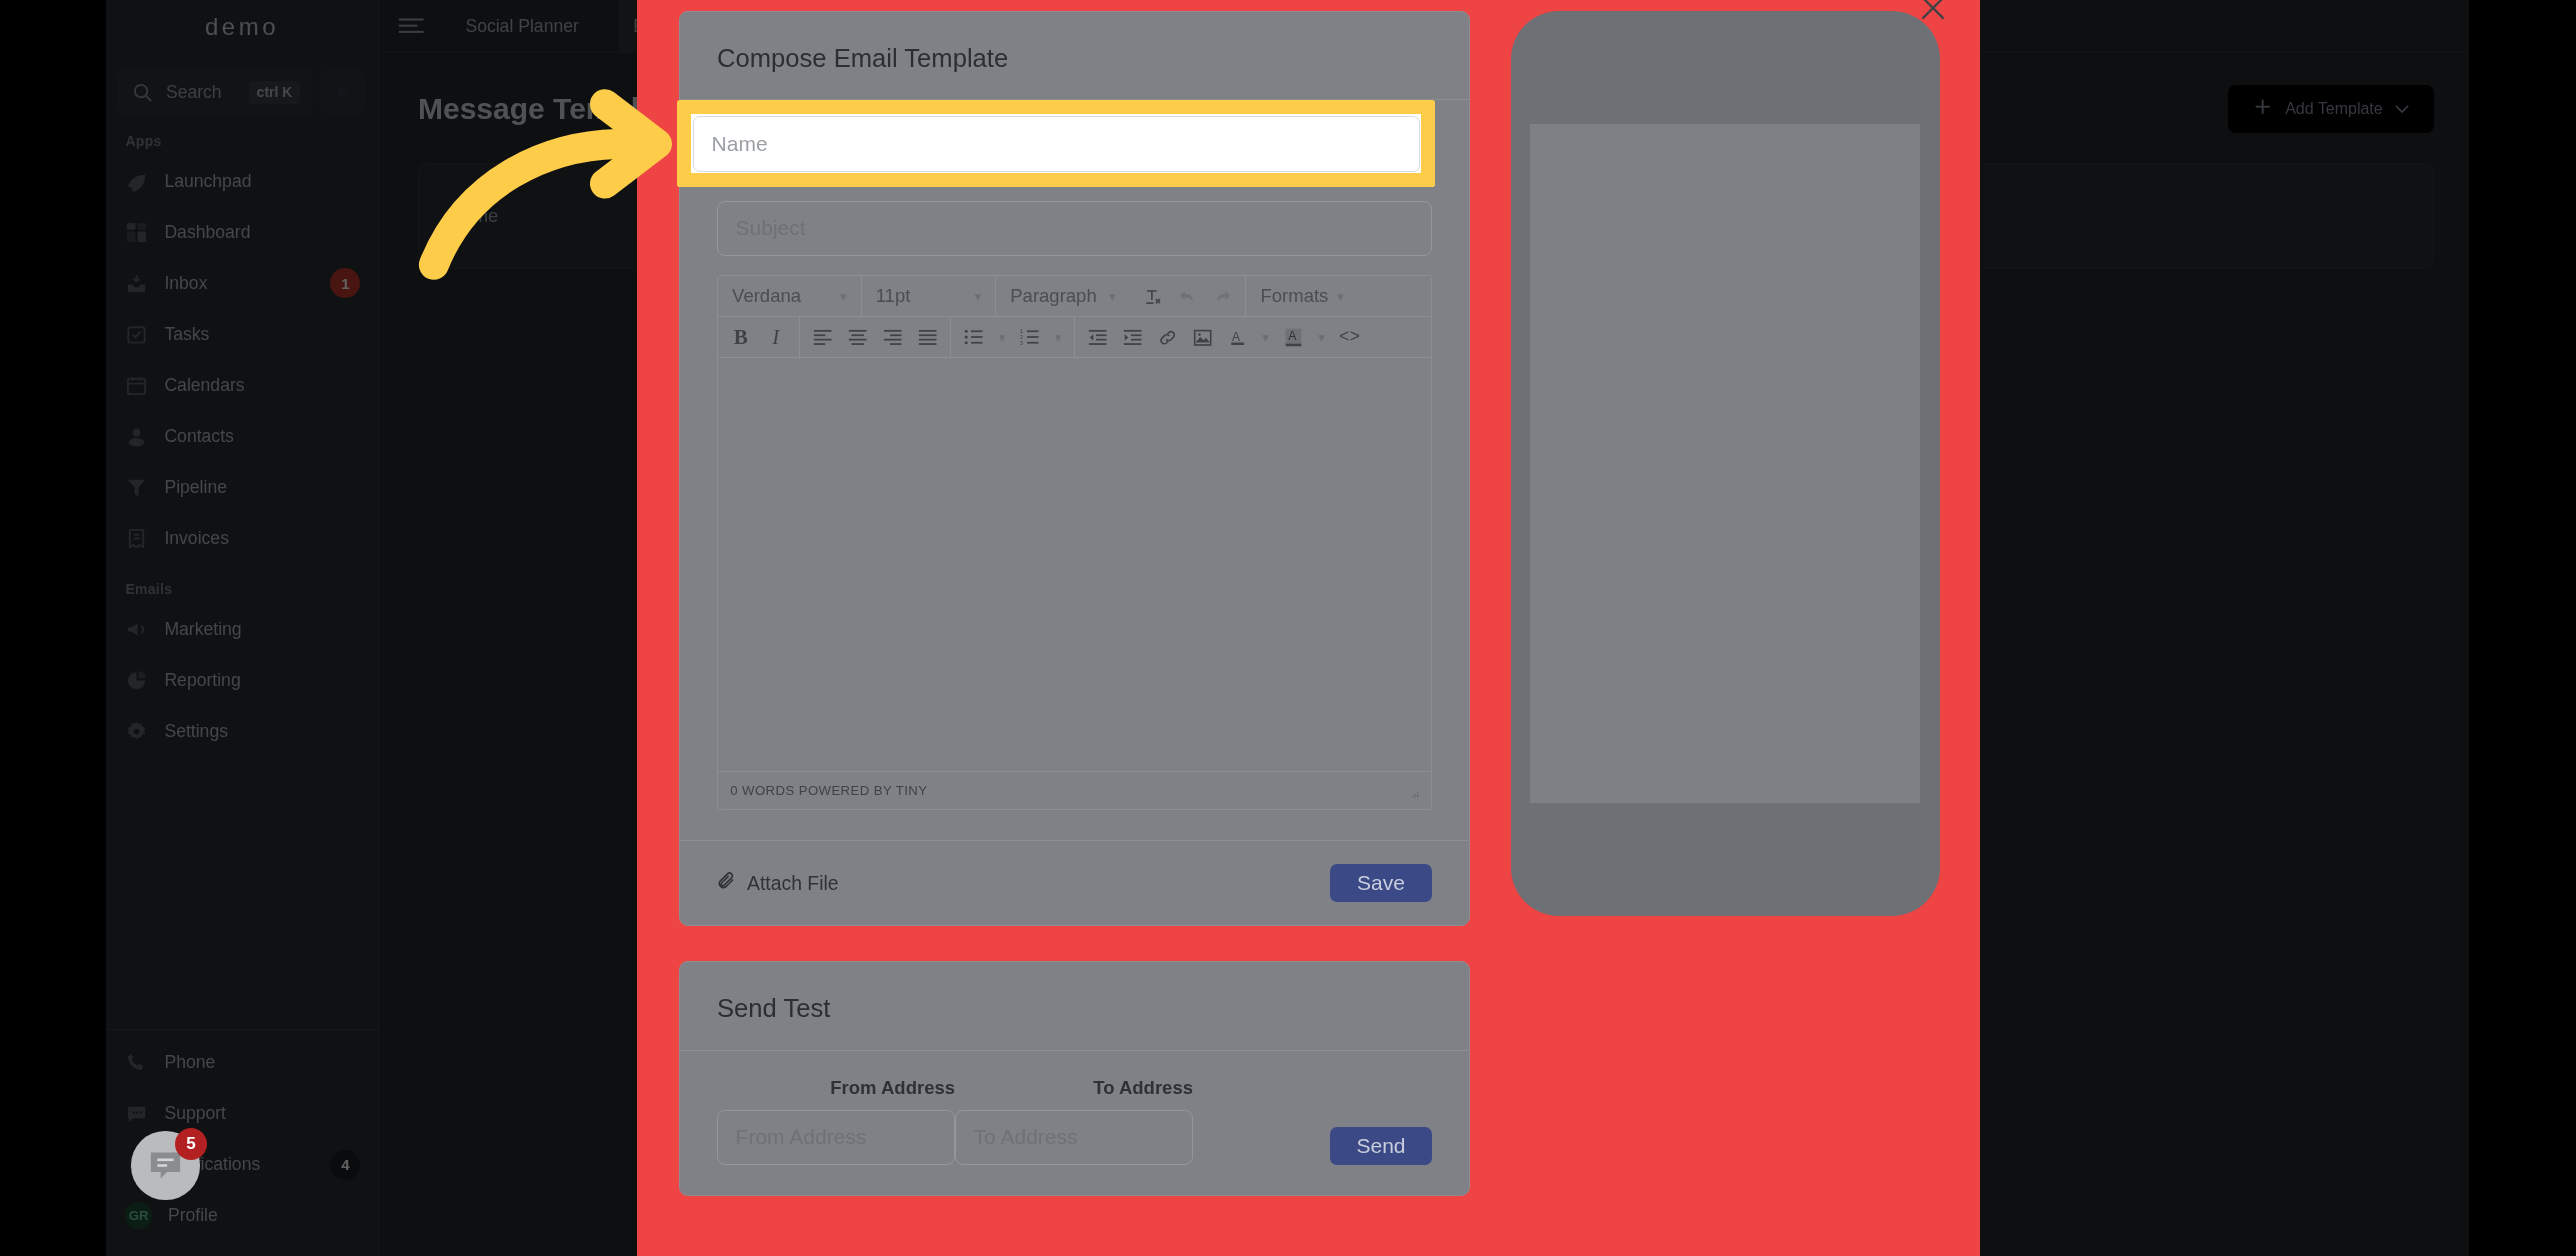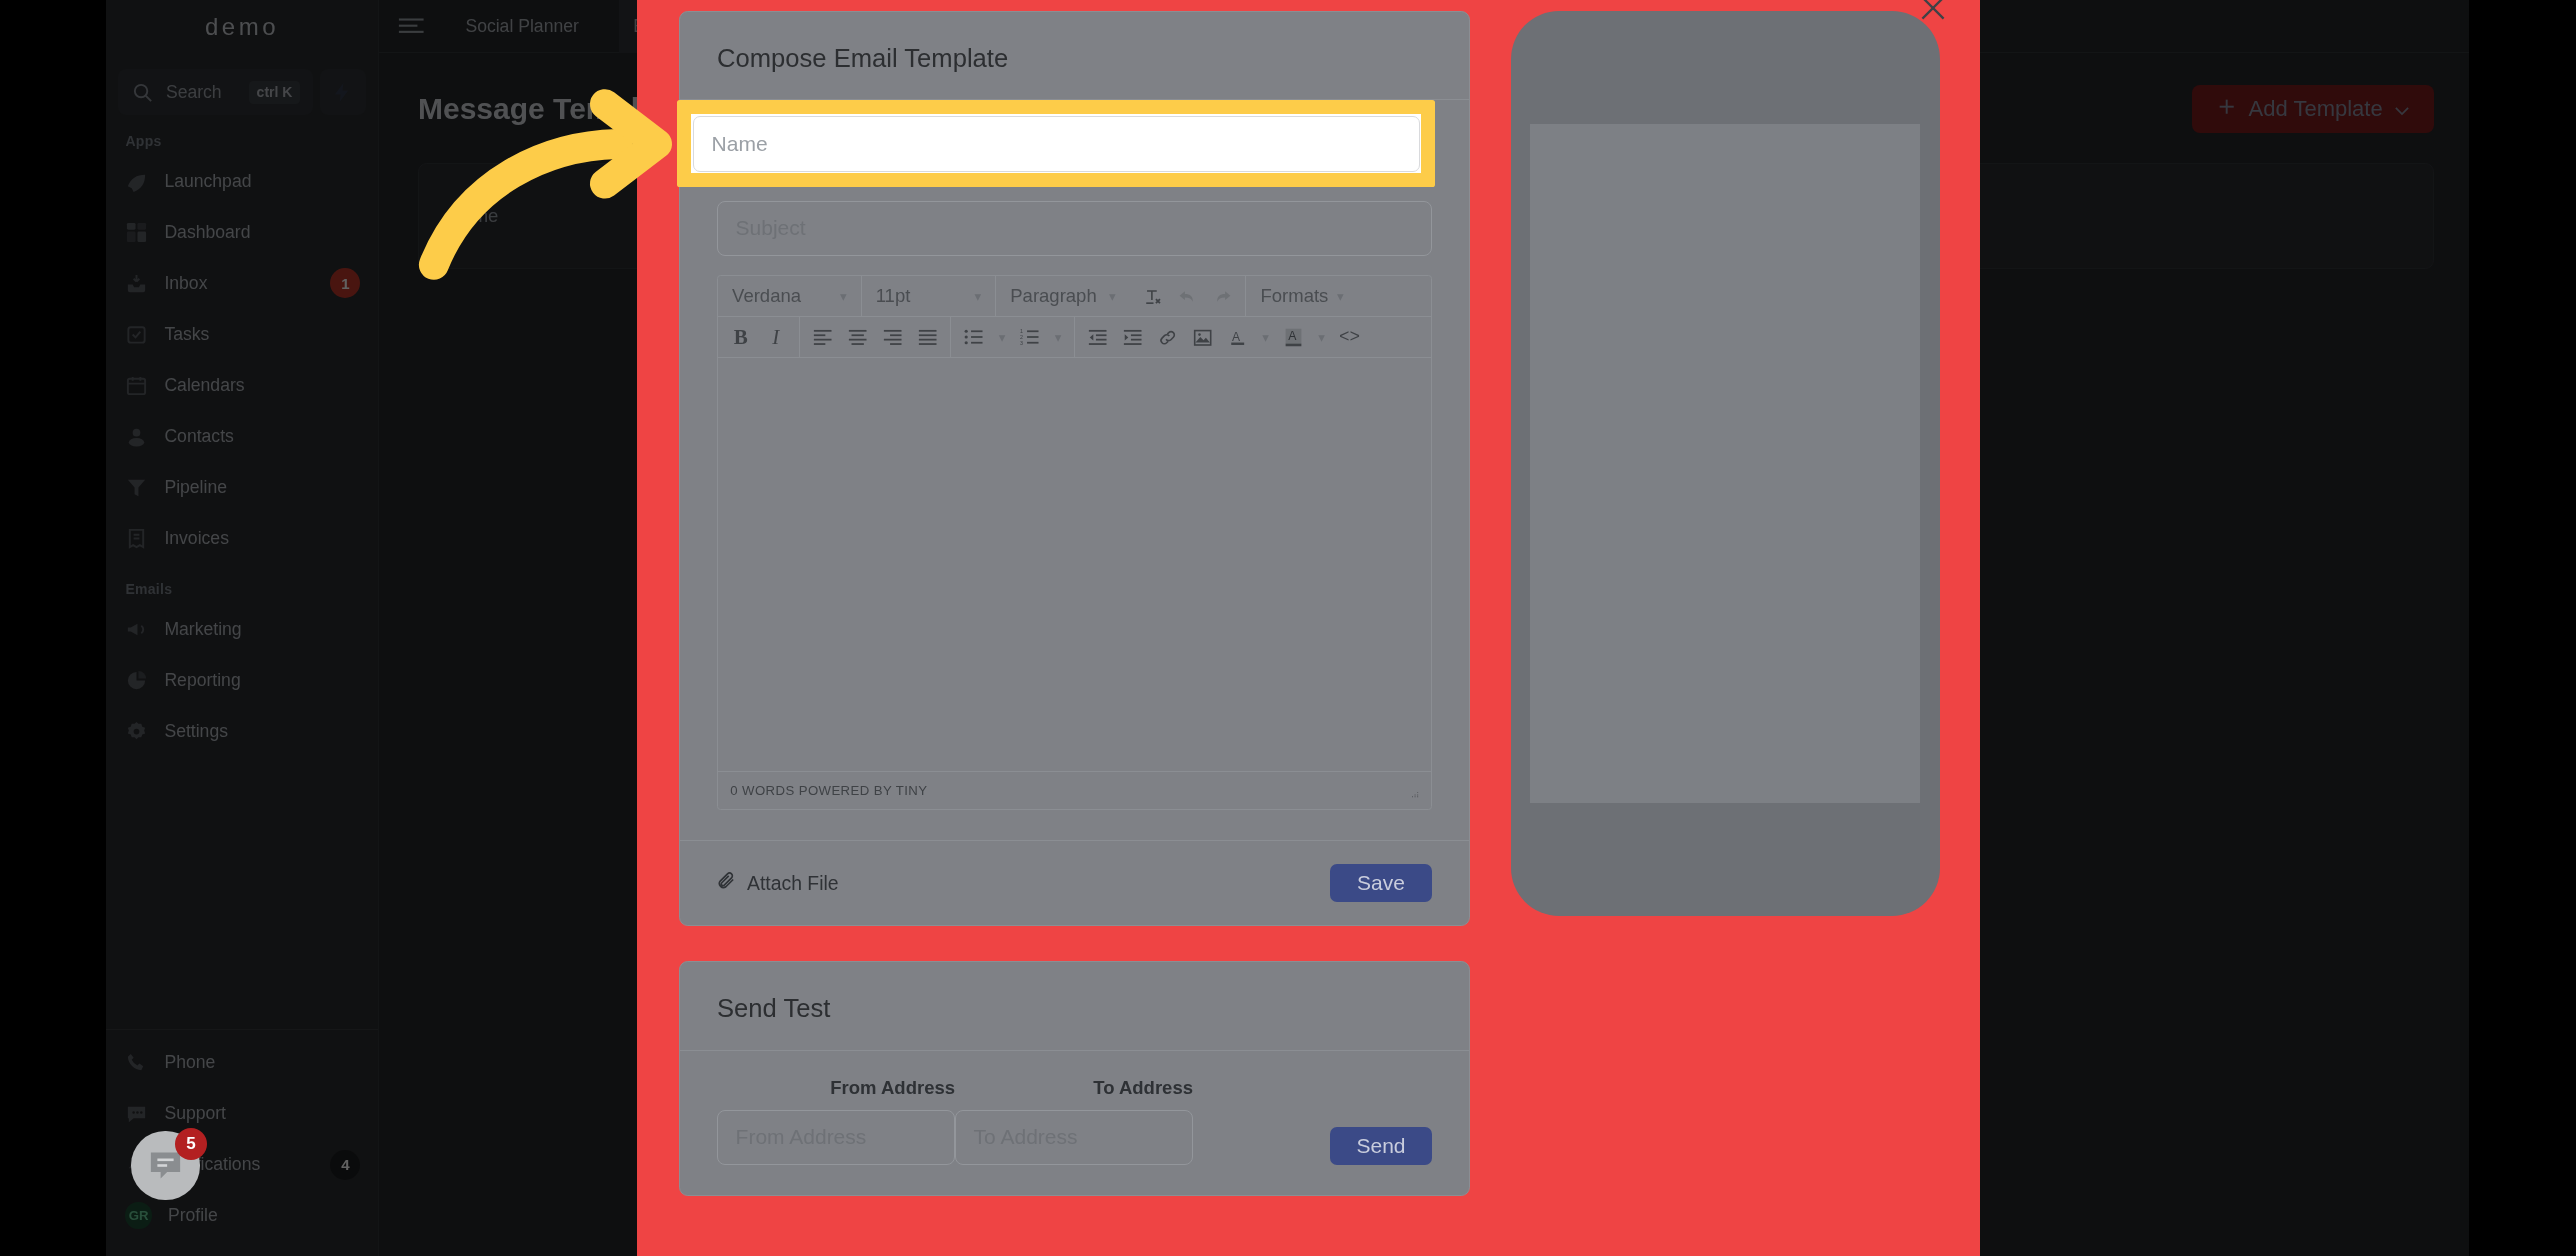--- a/index.html
+++ b/index.html
@@ -108,24 +108,24 @@
   .page {
     position: absolute; left: 273px; top: 53px; right: 0; bottom: 0;
     background: #26282b;
   }
   .page-head {
     display: flex; align-items: center; justify-content: space-between;
     padding: 32px 35px 0 39px;
   }
   .page-title { color: #d2d6db; font-size: 30px; font-weight: 700; }
   .add-template-btn {
-    background: #7f1d1d; color: #8e93a6;
+    background: #000000; color: #8e93a6;
     border-radius: 8px; height: 48px;
     display: flex; align-items: center; gap: 12.3px;
-    padding: 0 25px; font-size: 22px;
+    padding: 0 25px; font-size: 16px;
   }
   .panel {
     margin: 30px 35px 0 39px;
     background: #2b2d30; border: 0.9px solid #34373b; border-radius: 8.8px;
     height: 106px;
     display: flex; align-items: center;
     padding: 0 30px;
   }
   .panel-col { color: #9aa0a7; font-size: 18.5px; }
 

